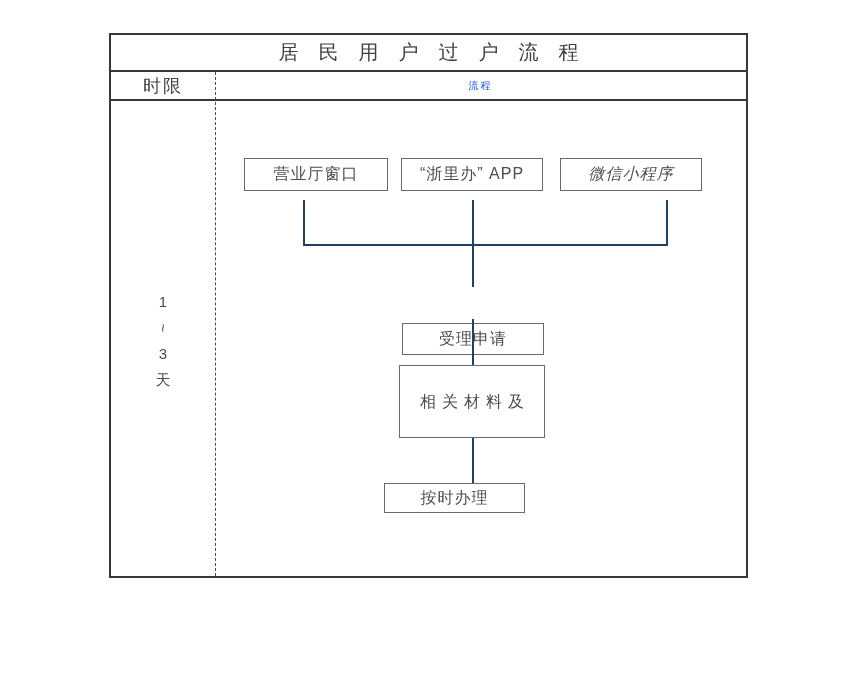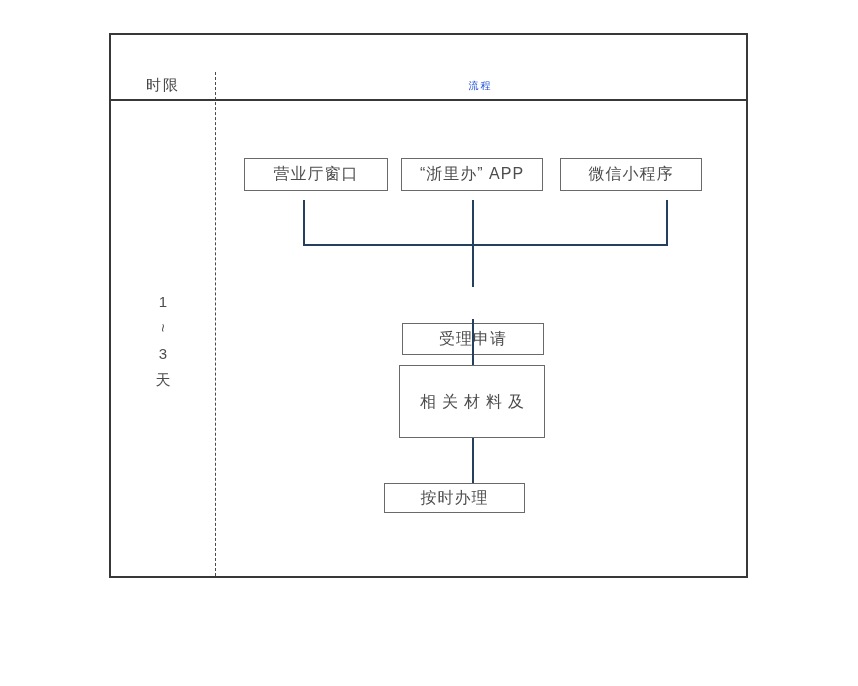--- a/index.html
+++ b/index.html
@@ -46,21 +46,21 @@
     height: 29px;
     border-bottom: 2px solid #383838;
     box-sizing: border-box;
     display: flex;
   }
   .header-left {
     width: 104px;
     display: flex;
     align-items: center;
     justify-content: center;
-    font-size: 15px;
+    font-size: 18px;
     color: #454545;
     letter-spacing: 2px;
   }
   .header-right {
     flex: 1;
     display: flex;
     align-items: center;
     justify-content: center;
     font-size: 10px;
     color: #1d4ed8;
@@ -113,41 +113,42 @@
   .node .spread {
     letter-spacing: 6px;
     padding-left: 6px;
   }
   .node .tight {
     letter-spacing: 1.5px;
     padding-left: 1.5px;
   }
   .channel-1 { left: 133px; top: 57px; width: 144px; height: 33px; }
   .channel-2 { left: 290px; top: 57px; width: 142px; height: 33px; }
-  .channel-3 { left: 449px; top: 57px; width: 142px; height: 33px; }
+  .channel-3 { left: 449px; top: 57px; width: 142px; height: 33px; font-style: italic; }
   .step-1 { left: 291px; top: 186px; width: 142px; height: 32px; margin-top: 36px; }
   .step-2 { left: 288px; top: 264px; width: 146px; height: 73px; }
   .step-3 { left: 273px; top: 382px; width: 141px; height: 30px; }
   .connector {
     position: absolute;
     background: #24405e;
   }
   .v-left   { left: 192px; top: 99px;  width: 2px; height: 46px; }
   .v-center { left: 361px; top: 99px;  width: 2px; height: 87px; }
   .v-right  { left: 555px; top: 99px;  width: 2px; height: 46px; }
   .h-merge  { left: 192px; top: 143px; width: 365px; height: 2px; }
   .v-step12 { left: 361px; top: 218px; width: 2px; height: 46px; }
   .v-step23 { left: 361px; top: 337px; width: 2px; height: 45px; }
 </style>
 </head>
 <body>
 
 <div class="canvas">
   <div class="frame">
 
+    <div class="title-row">居民用户过户流程</div>
 
     <div class="header-row">
       <div class="header-left">时限</div>
       <div class="header-right">流程</div>
     </div>
 
     <div class="dashed-divider"></div>
 
     <div class="body-area">
 

